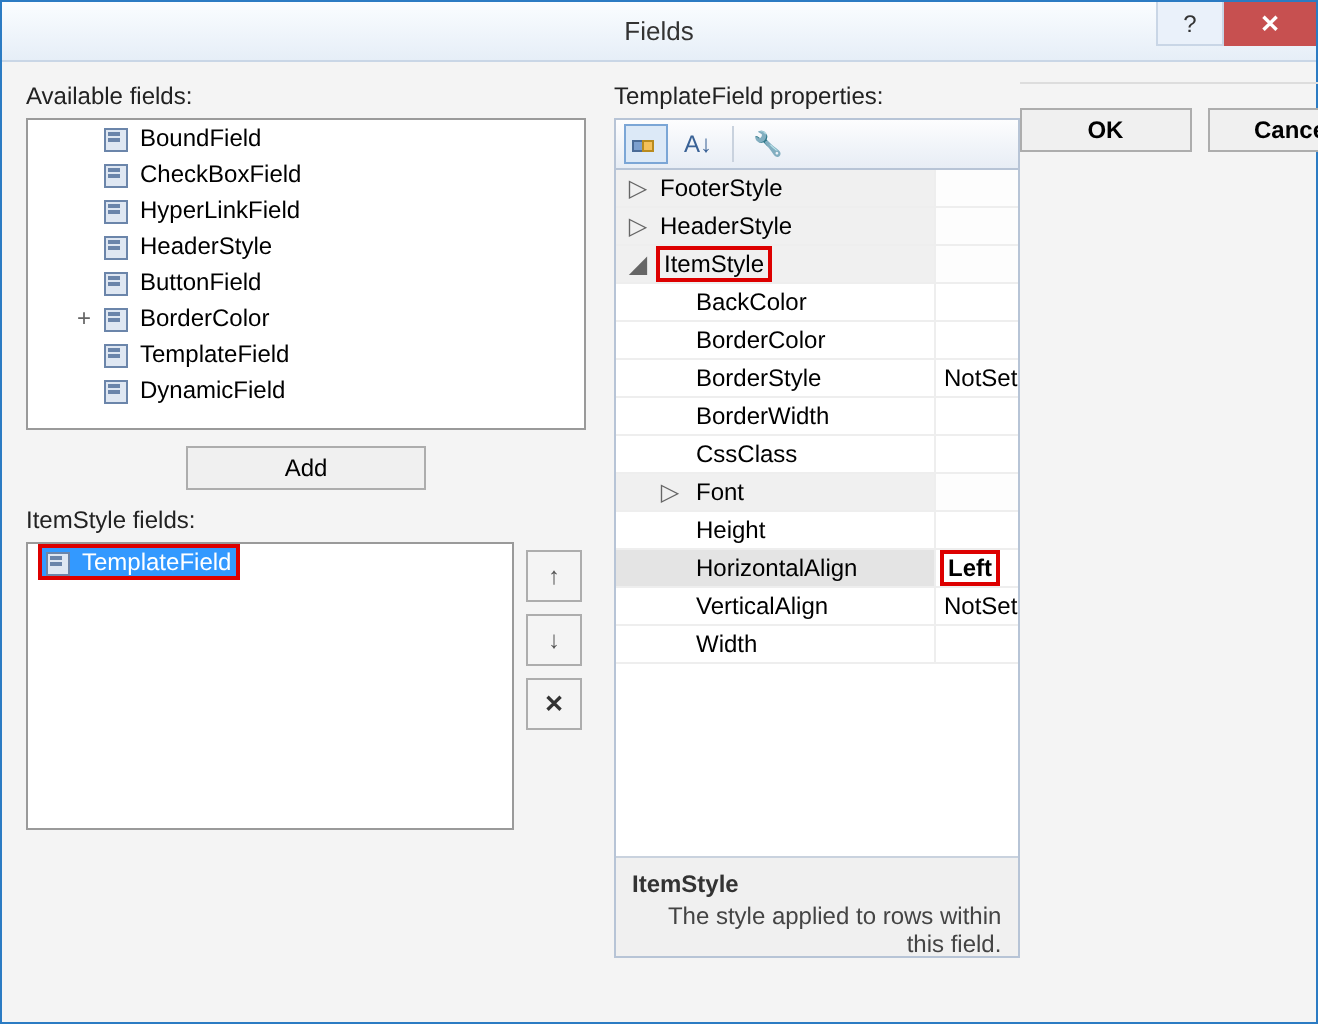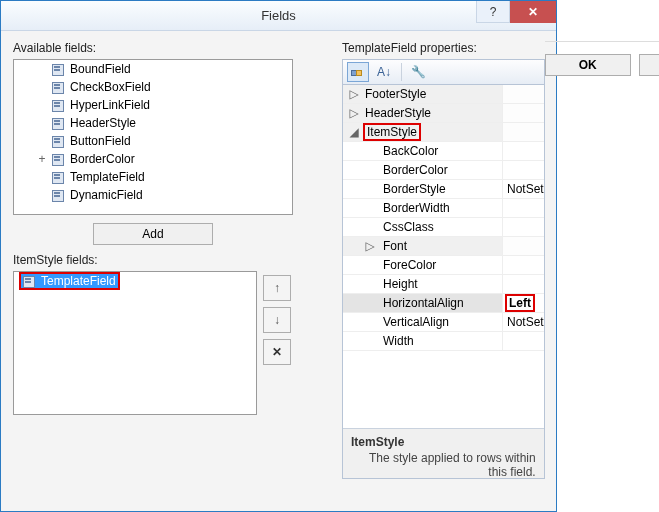--- a/index.html
+++ b/index.html
@@ -1,27 +1,27 @@
 <!DOCTYPE html>
 <html><head>
 <meta charset="utf-8">
 <style>
   * { box-sizing: border-box; font-family: "Segoe UI", Tahoma, sans-serif; font-size: 12px; }
   html, body { margin:0; padding:0; width:659px; height:512px; background:#fff; overflow:hidden; }
-  .window { width:557px; height:512px; border:1px solid #2b7bc3; background:#737373; display:flex; flex-direction:column; }
+  .window { width:659px; height:512px; border:1px solid #2b7bc3; background:#737373; display:flex; flex-direction:column; }
   .titlebar { height:30px; background:linear-gradient(#fafdff,#e6eef7); border-bottom:1px solid #c9d6e6; display:flex; align-items:center; position:relative; }
   .titlebar .title { position:absolute; left:0; right:0; text-align:center; color:#333; font-size:13px; }
   .winbtns { position:absolute; right:0; top:0; height:22px; display:flex; }
   .winbtn { width:46px; height:22px; display:flex; align-items:center; justify-content:center; border:1px solid #c9d6e6; border-top:none; background:#eaf1fa; color:#333; font-size:12px; }
   .winbtn.help { width:34px; }
   .winbtn.close { background:#c75050; color:#fff; border-color:#c75050; width:46px; font-weight:bold; }
   .body { flex:1; display:flex; flex-direction:row; padding:10px 12px 8px 12px; background:#f4f4f4; }
   .columns { flex:1; display:flex; gap:14px; min-height:0; }
   .left { width:280px; display:flex; flex-direction:column; }
-  .right { flex:1; display:flex; flex-direction:column; min-width:0;margin-left:35px; }
+  .right { flex:1; display:flex; flex-direction:column; min-width:0; }
   .lbl { color:#222; margin-bottom:4px; }
   .listbox { background:#fff; border:1px solid #9a9a9a; overflow-y:scroll; overflow-x:hidden; }
   .avail { height:156px; }
   .listrow { display:flex; align-items:center; height:18px; padding-left:4px; gap:4px; white-space:nowrap; }
   .listrow.indent1 { padding-left:22px; }
   .treeglyph { width:12px; text-align:center; color:#666; display:inline-block; }
   .icon { width:14px; height:12px; display:inline-block; position:relative; }
   .icon::before { content:""; position:absolute; left:0; top:1px; width:10px; height:10px; background:#dfe7f2; border:1px solid #6b85aa; }
   .icon::after { content:""; position:absolute; left:2px; top:3px; width:6px; height:2px; background:#6b85aa; box-shadow:0 3px 0 #6b85aa; }
   .btn { background:#f0f0f0; border:1px solid #adadad; padding:3px 14px; min-width:70px; text-align:center; }
@@ -218,26 +218,20 @@
               </div>
               <div class="prow catrow">
                 <div class="pkey ind2">
                   <span class="expander" style="left: 22px;">▷</span>
                   <span>Font</span>
                 </div>
                 <div class="pval"></div>
               </div>
               <div class="prow">
                 <div class="pkey ind2">
-                  <span>ForeColor</span>
-                </div>
-                <div class="pval"></div>
-              </div>
-              <div class="prow">
-                <div class="pkey ind2">
                   <span>Height</span>
                 </div>
                 <div class="pval"></div>
               </div>
               <div class="prow selprop">
                 <div class="pkey ind2">
                   <span>HorizontalAlign</span>
                 </div>
                 <div class="pval">
                   <span class="redwrap" style="font-weight: bold;">Left</span>

